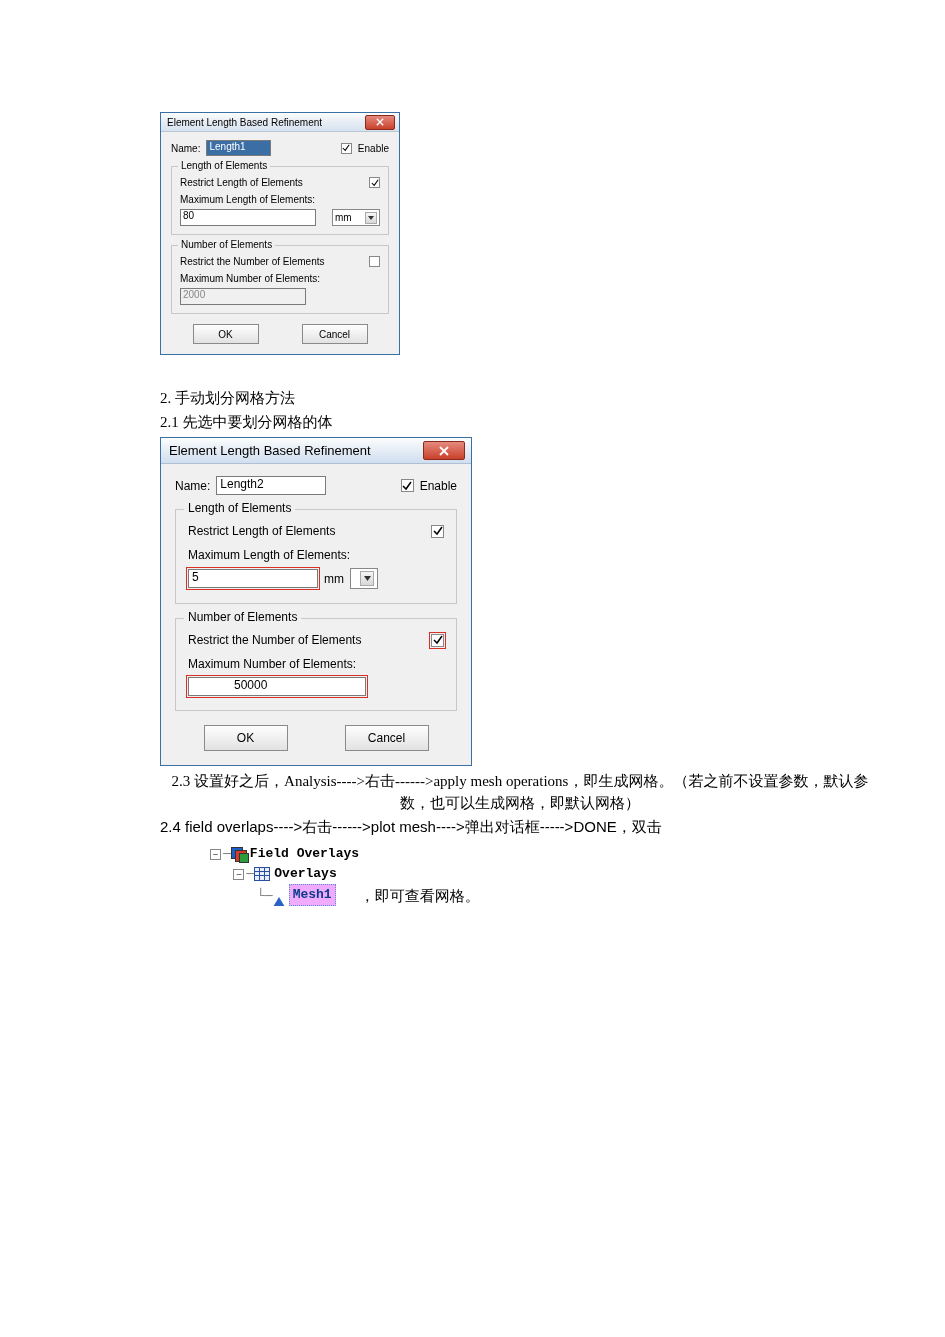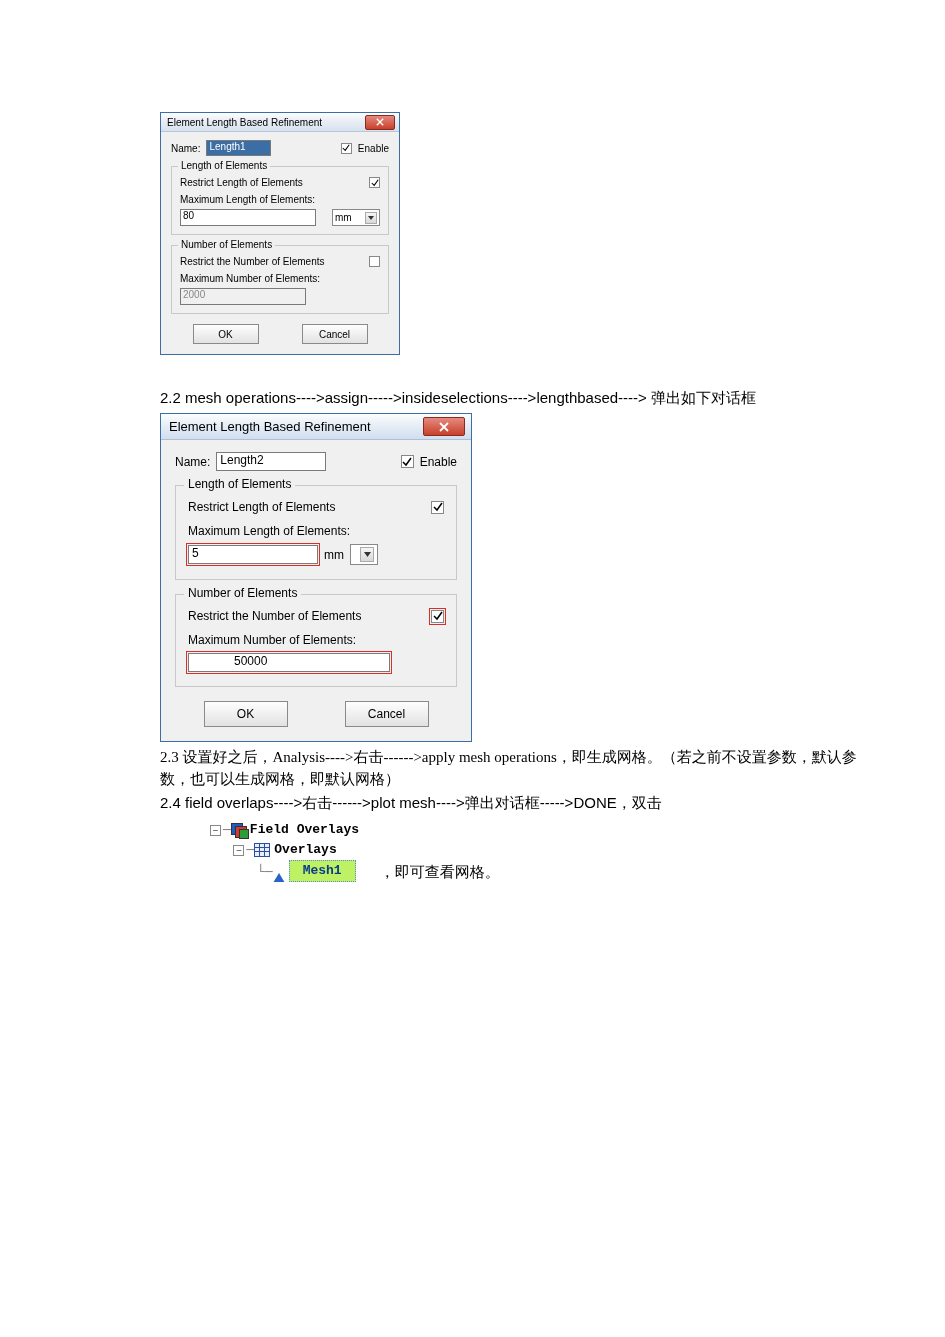--- a/index.html
+++ b/index.html
@@ -267,24 +267,24 @@
   }
   .tree .tri {
     width: 0; height: 0;
     border-left: 6px solid transparent;
     border-right: 6px solid transparent;
     border-bottom: 10px solid #2a62c7;
     display: inline-block; margin-right: 4px;
     position: relative; top: 1px;
   }
   .tree .selbg {
-    background: #bef264;
+    background: #f0abfc;
     border: 1px dotted #5a8ad8;
     color: #0b3c8c;
-    padding: 0 13px;
+    padding: 0 3px;
   }
   .tree .lbl { font-family: "SimSun","Courier New",monospace; font-weight: bold; font-size: 13px; }
   .tree .suffix { font-family: "SimSun","宋体",serif; font-size: 15px; margin-left: 24px;}
 </style>
 </head>
 <body>
 
 <div class="page">
 
 
@@ -346,21 +346,22 @@
 
       <div class="btnrow-s">
         <span class="btn-s">OK</span>
         <span class="btn-s">Cancel</span>
       </div>
     </div>
   </div>
 
   <div style="height:22px"></div>
 
-  <p class="bodytext" style="font-family:Arial,'SimSun',sans-serif;">2.2    mesh operations----&gt;assign-----&gt;insideselections----&gt;lengthbased----&gt; 弹出如下对话框</p>
+  <p class="bodytext">2. 手动划分网格方法</p>
+  <p class="bodytext">2.1  先选中要划分网格的体</p>
 
   <div class="dialog-large">
     <div class="titlebar">
       <span class="title">Element Length Based Refinement</span>
       <span class="closebtn-l">
         <svg viewBox="0 0 10 10">
             <path d="M1 1 L9 9 M9 1 L1 9" stroke="#fff" stroke-width="1.8"></path>
           </svg>
       </span>
     </div>
@@ -406,31 +407,31 @@
         <span class="legend">Number of Elements</span>
         <div class="row-l" style="justify-content:space-between; margin-bottom:10px;">
           <span>Restrict the Number of Elements</span>
           <span class="chk-l redbox">
             <svg viewBox="0 0 10 10">
                 <path d="M1 5 L4 8 L9 1" stroke="#000" stroke-width="1.5" fill="none"></path>
               </svg>
           </span>
         </div>
         <div style="margin-bottom:6px;">Maximum Number of  Elements:</div>
-        <span class="inpt-l redbox" style="display:inline-block; width:202px;padding-left:45px;">50000</span>
+        <span class="inpt-l redbox" style="display:inline-block; width:178px;padding-left:45px;">50000</span>
       </div>
 
       <div class="btnrow-l">
         <span class="btn-l">OK</span>
         <span class="btn-l">Cancel</span>
       </div>
     </div>
   </div>
 
-  <p class="bodytext" style="margin-top:0;">2.3  设置好之后，Analysis----&gt;右击------&gt;apply mesh operations，即生成网格。（若之前不设置参数，默认参数，也可以生成网格，即默认网格）</p>
+  <p class="bodytext" style="margin-top:0;text-align:center;">2.3  设置好之后，Analysis----&gt;右击------&gt;apply mesh operations，即生成网格。（若之前不设置参数，默认参数，也可以生成网格，即默认网格）</p>
   <p class="bodytext" style="font-family:Liberation Sans, sans-serif;">2.4    field overlaps----&gt;右击------&gt;plot mesh----&gt;弹出对话框-----&gt;DONE，双击</p>
 
   <div class="tree">
     <div class="row">
       <span class="minus">−</span>
       <span class="guides">─</span>
       <span class="icon-overlay">
         <span class="sq blue"></span>
           <span class="sq red"></span>
           <span class="sq green"></span>

